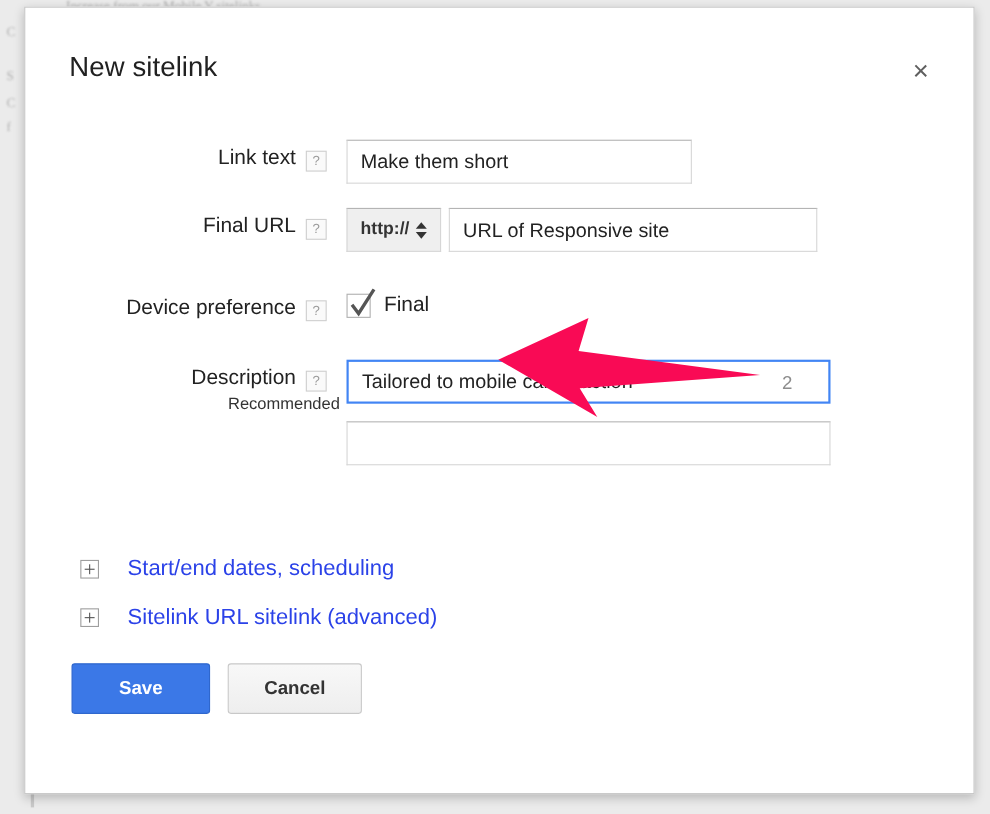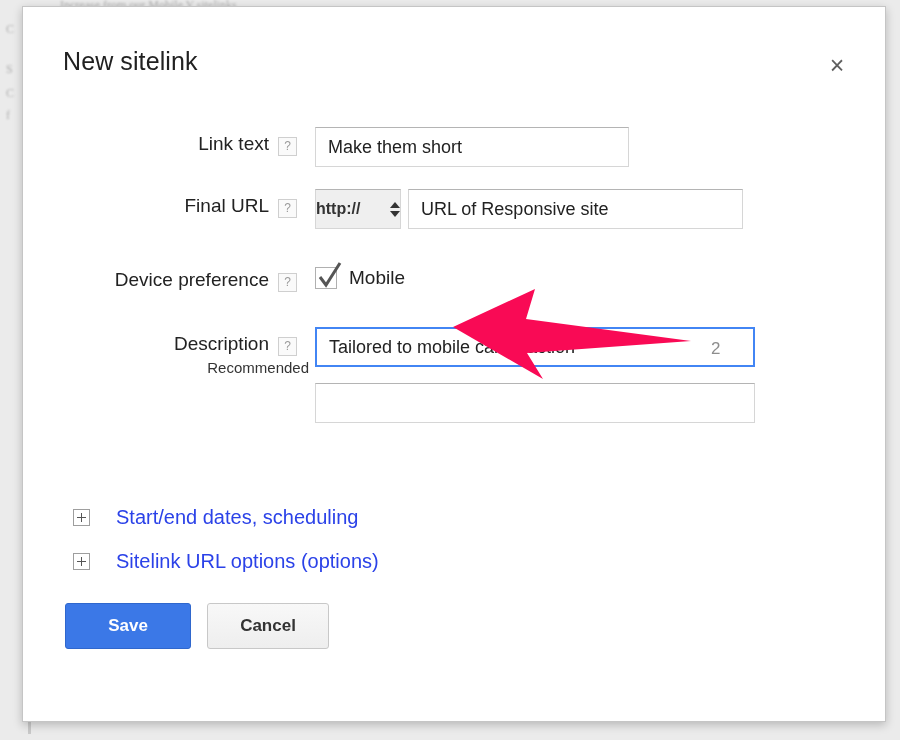--- a/index.html
+++ b/index.html
@@ -163,21 +163,21 @@
     position: absolute;
     left: 292px;
     top: 2px;
     width: 86px;
     height: 40px;
     background: #efefef;
     border: 1px solid #d6d6d6;
     border-top-color: #b4b4b4;
     display: flex;
     align-items: center;
-    justify-content: space-between;
+    justify-content: center;
     gap: 6px;
     cursor: pointer;
     user-select: none;
   }
 
   .url-scheme-select .scheme-text {
     font-size: 16px;
     font-weight: bold;
     color: #333;
   }
@@ -344,21 +344,21 @@
 
     <div class="form-row row-device">
       <div class="field-label">Device preference</div>
       <div class="help-icon">?</div>
       <div class="checkbox-wrap">
         <span class="checkbox-box">
           <svg width="26" height="30" viewBox="0 0 26 30">
             <path d="M3 15 L9 23 L23 1" fill="none" stroke="#555" stroke-width="3"></path>
           </svg>
         </span>
-        <span class="checkbox-label">Mobile</span>
+        <span class="checkbox-label">Final</span>
       </div>
     </div>
 
     <div class="form-row row-description">
       <div class="field-label">Description</div>
       <div class="field-sublabel">Recommended</div>
       <div class="help-icon">?</div>
       <input id="description-input" class="text-input" type="text" value="Tailored to mobile call to action" style="">
       <div class="char-counter">2</div>
     </div>
@@ -369,21 +369,21 @@
 
   </div>
 
   <div class="expanders">
     <div class="expander-row">
       <span class="plus-icon"></span>
       <span class="expander-label">Start/end dates, scheduling</span>
     </div>
     <div class="expander-row">
       <span class="plus-icon"></span>
-      <span class="expander-label">Sitelink URL options (options)</span>
+      <span class="expander-label">Sitelink URL sitelink (advanced)</span>
     </div>
   </div>
 
   <div class="button-bar">
     <button class="btn btn-save">Save</button>
     <button class="btn btn-cancel">Cancel</button>
   </div>
 
   <svg id="annotation-arrow" viewBox="0 0 250 105">
     <path d="M6 52 L88 14 L79 44 L244 66 L80 78 L96 104 Z" fill="#f90a55"></path>

